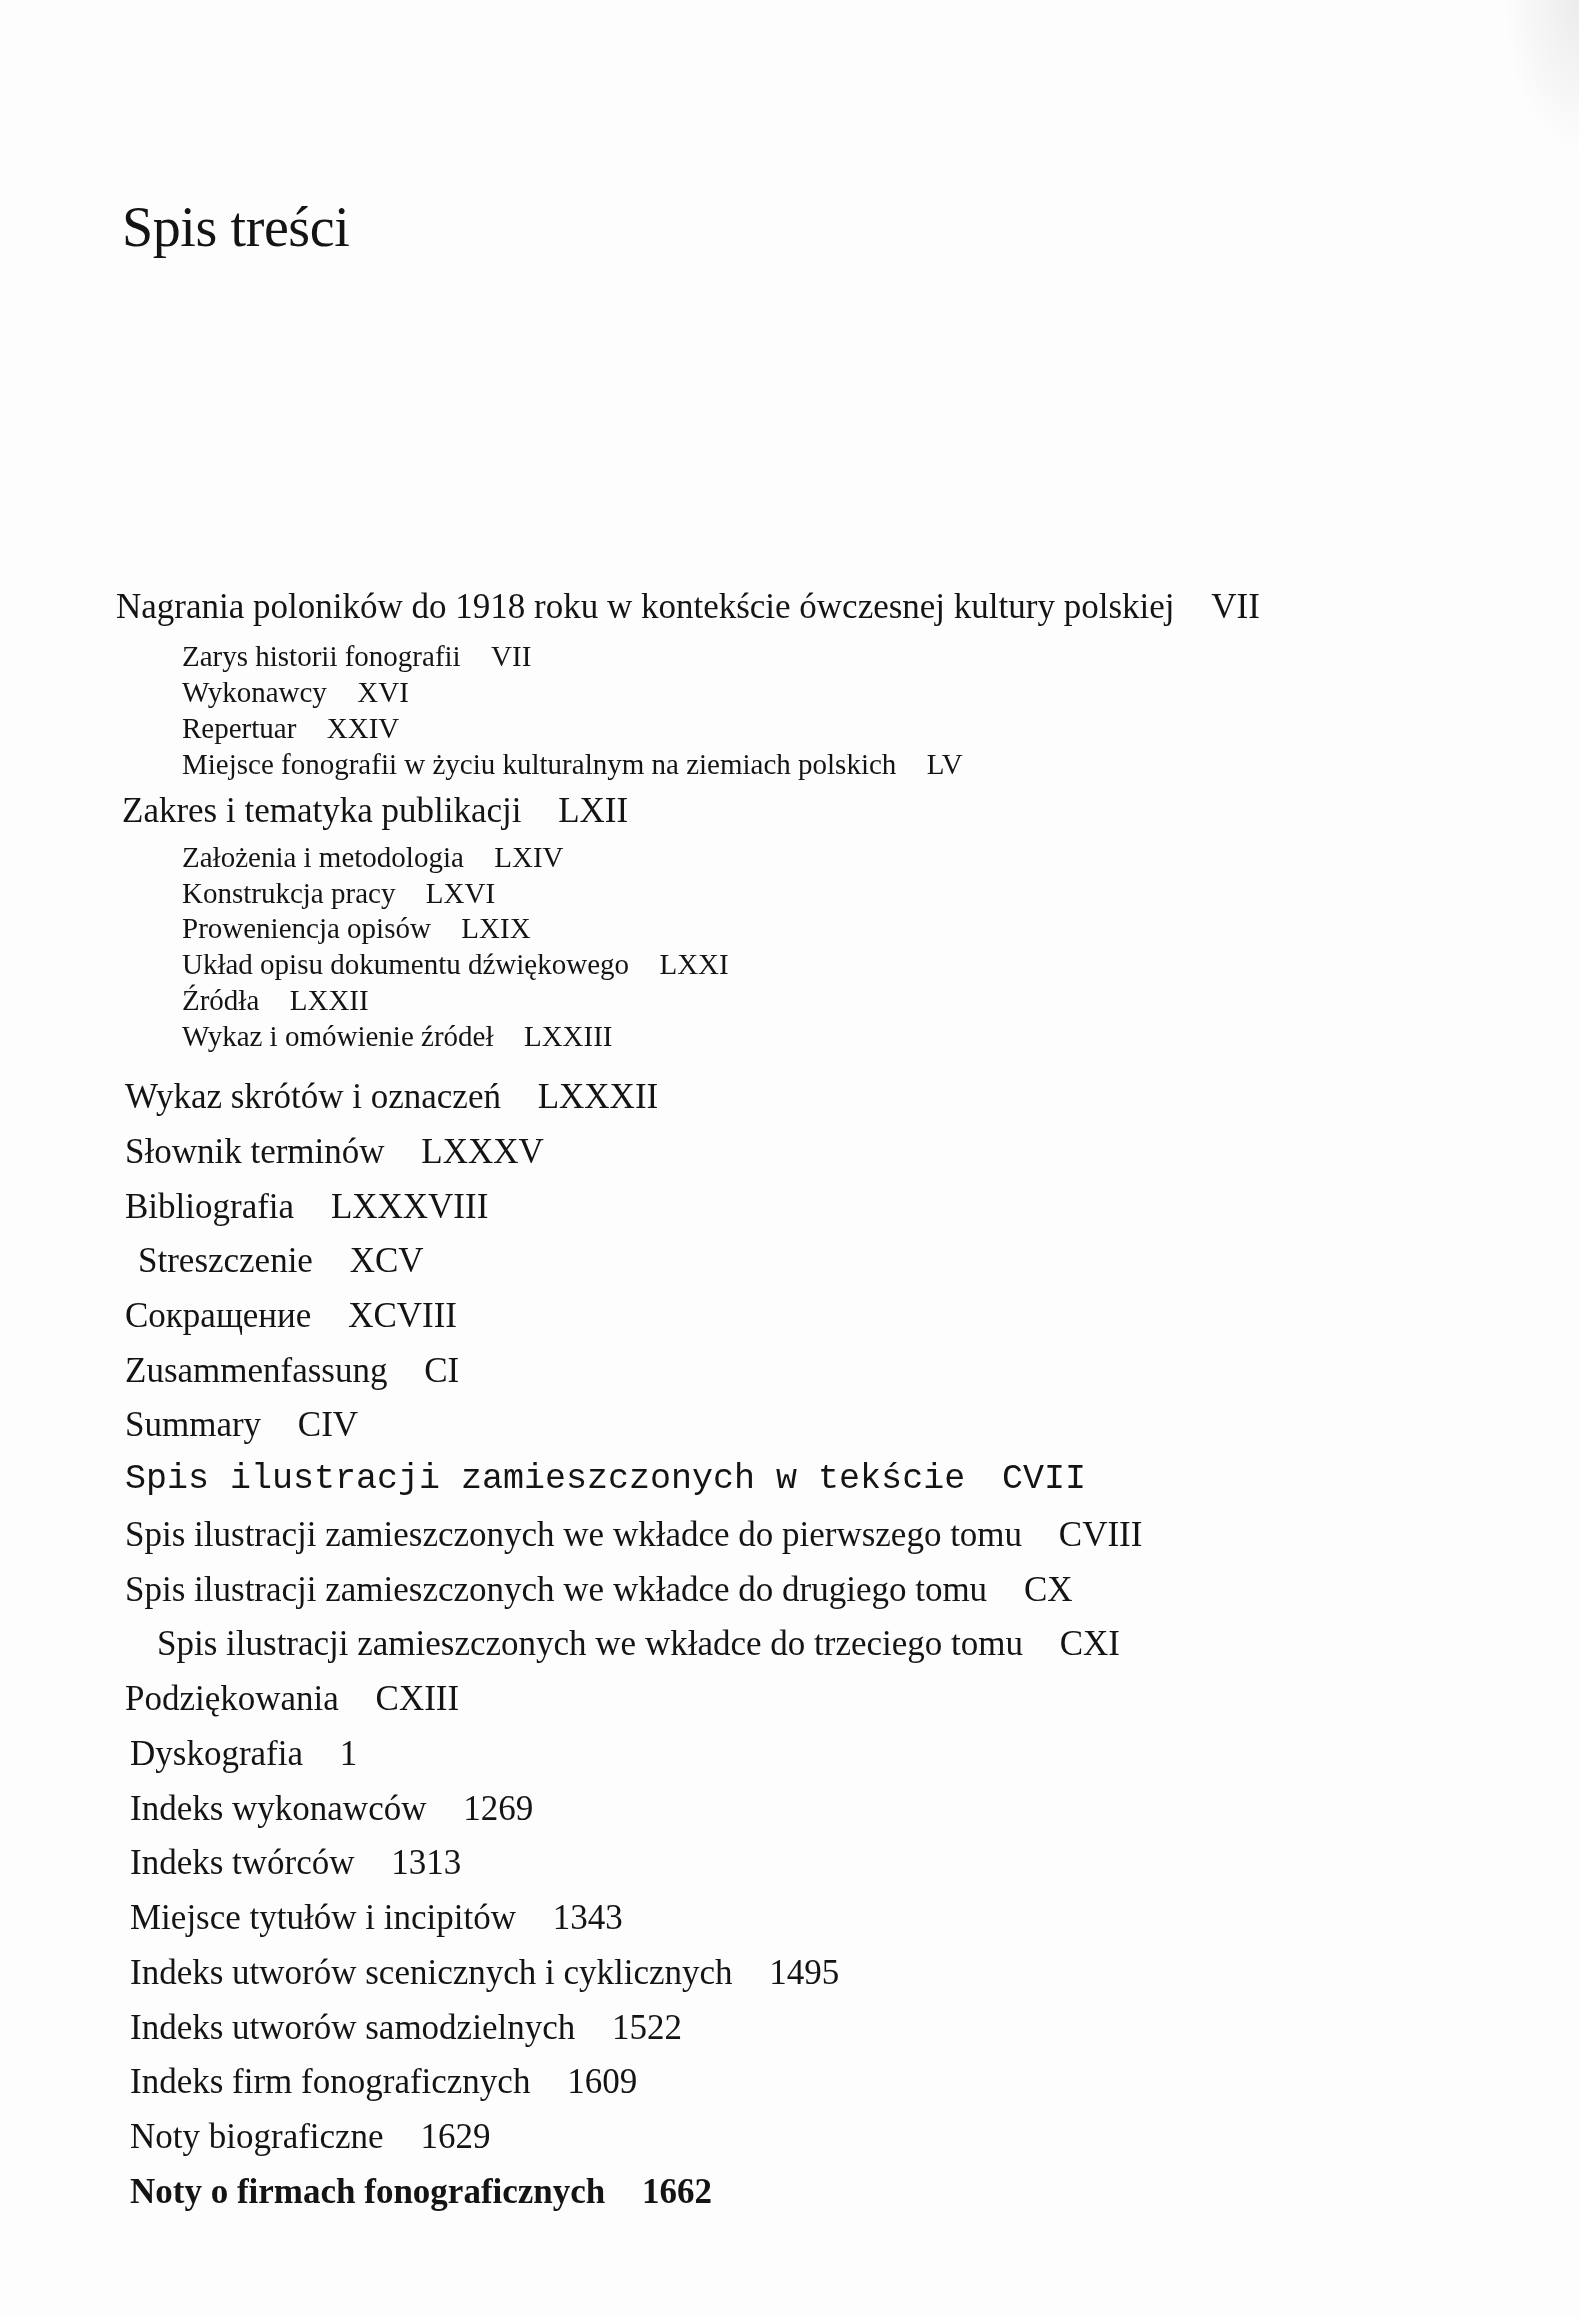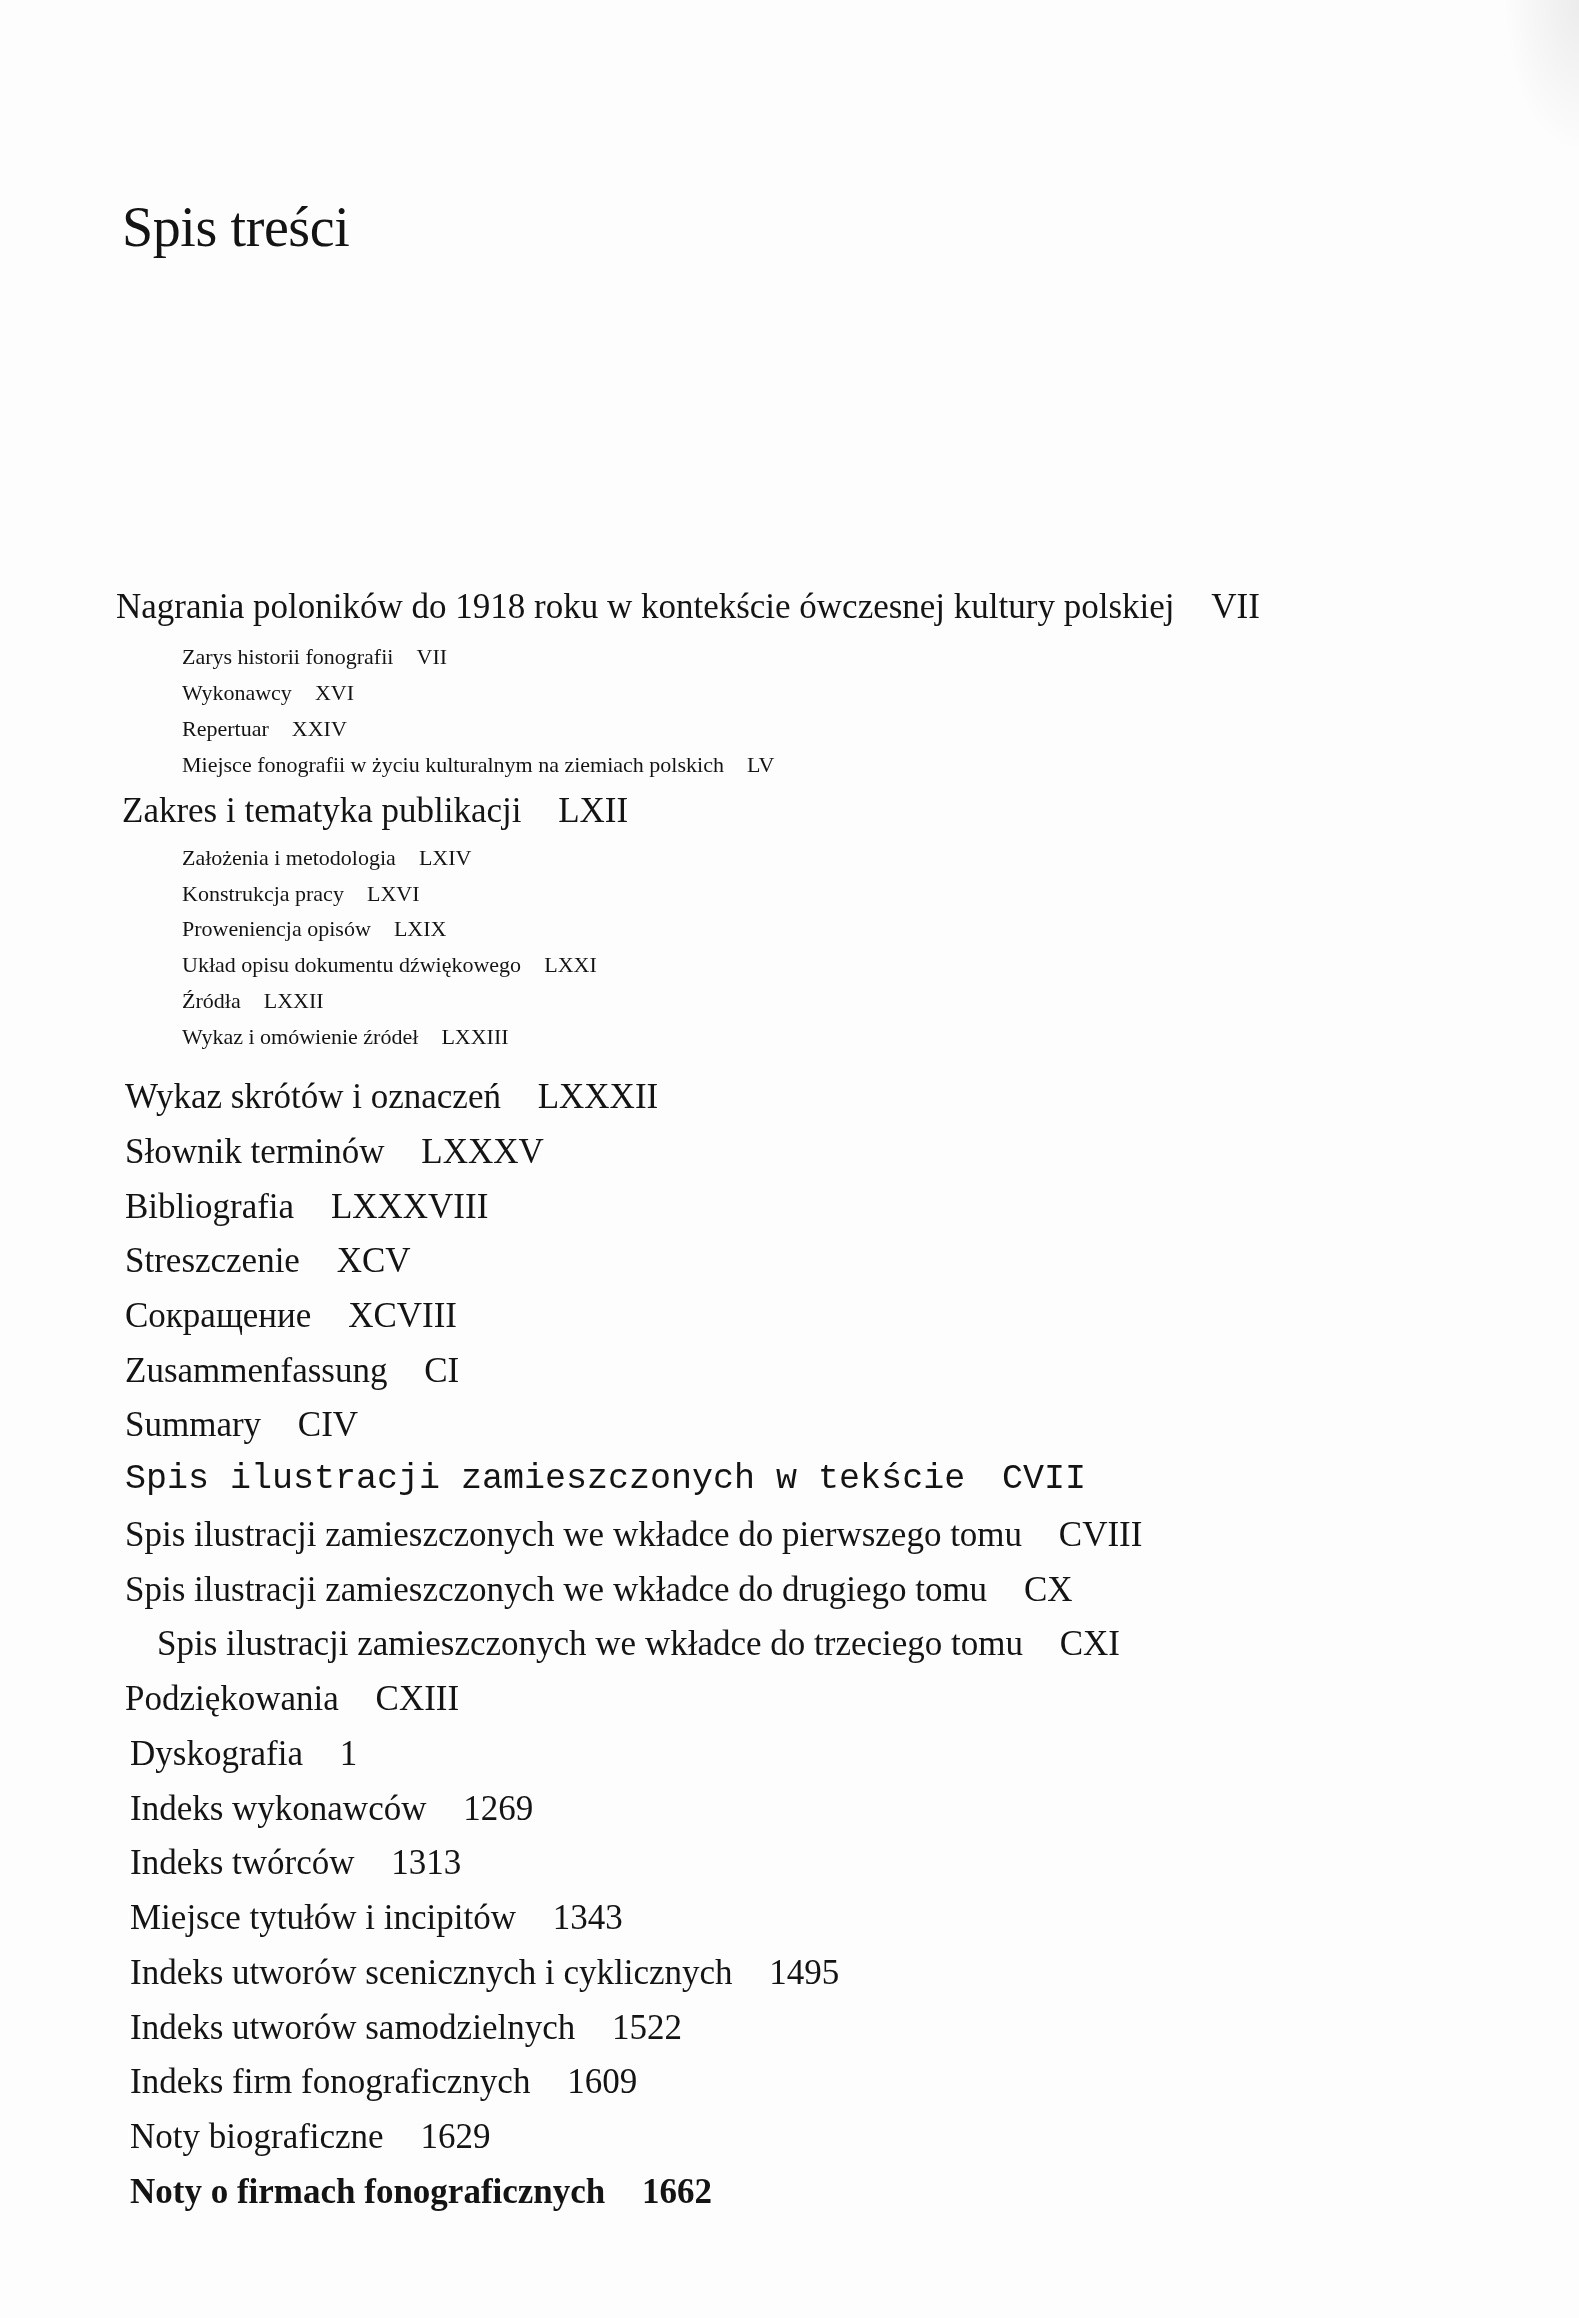--- a/index.html
+++ b/index.html
@@ -14,21 +14,21 @@
     position: absolute; right: 0; top: 0; width: 77px; height: 154px;
     background: radial-gradient(ellipse at 100% 0%, rgba(0,0,0,0.07), rgba(0,0,0,0) 70%);
   }
   .title {
     position: absolute; left: 122px; top: 193px;
     font-size: 56px; line-height: 68px; margin: 0; font-weight: normal;
     letter-spacing: -0.4px;
   }
   .entry { position: absolute; white-space: nowrap; }
   .main { font-size: 35px; line-height: 43px; }
-  .sub  { font-size: 22px; line-height: 31px; }
+  .sub  { font-size: 29px; line-height: 31px; }
   .num  { padding-left: 1.05em; }
   .entry .label { }
 </style>
 </head>
 <body>
 
 <div class="page">
   <div class="shade"></div>
 
   <h1 class="title">Spis treści</h1>
@@ -42,21 +42,21 @@
       <div class="entry main" style="top: 789px; left: 122px;"><span class="label">Zakres i tematyka publikacji</span><span class="num">LXII</span></div>
       <div class="entry sub" style="top: 842px; left: 182px;"><span class="label">Założenia i metodologia</span><span class="num">LXIV</span></div>
       <div class="entry sub" style="top: 878px; left: 182px;"><span class="label">Konstrukcja pracy</span><span class="num">LXVI</span></div>
       <div class="entry sub" style="top: 913px; left: 182px;"><span class="label">Proweniencja opisów</span><span class="num">LXIX</span></div>
       <div class="entry sub" style="top: 949px; left: 182px;"><span class="label">Układ opisu dokumentu dźwiękowego</span><span class="num">LXXI</span></div>
       <div class="entry sub" style="top: 985px; left: 182px;"><span class="label">Źródła</span><span class="num">LXXII</span></div>
       <div class="entry sub" style="top: 1021px; left: 182px;"><span class="label">Wykaz i omówienie źródeł</span><span class="num">LXXIII</span></div>
       <div class="entry main" style="top: 1075px; left: 125px;"><span class="label">Wykaz skrótów i oznaczeń</span><span class="num">LXXXII</span></div>
       <div class="entry main" style="top: 1130px; left: 125px;"><span class="label">Słownik terminów</span><span class="num">LXXXV</span></div>
       <div class="entry main" style="top: 1185px; left: 125px;"><span class="label">Bibliografia</span><span class="num">LXXXVIII</span></div>
-      <div class="entry main" style="top: 1239px; left: 125px; font-family: Liberation Serif, serif;"><span class="label">Streszczenie</span><span class="num">XCV</span></div>
+      <div class="entry main" style="top: 1239px; left: 138px; font-family: Liberation Serif, serif;"><span class="label">Streszczenie</span><span class="num">XCV</span></div>
       <div class="entry main" style="top: 1294px; left: 125px;"><span class="label">Сокращение</span><span class="num">XCVIII</span></div>
       <div class="entry main" style="top: 1349px; left: 125px;"><span class="label">Zusammenfassung</span><span class="num">CI</span></div>
       <div class="entry main" style="top: 1403px; left: 125px;"><span class="label">Summary</span><span class="num">CIV</span></div>
       <div class="entry main" style="top: 1458px; left: 125px; font-family: Liberation Mono, monospace;"><span class="label">Spis ilustracji zamieszczonych w tekście</span><span class="num">CVII</span></div>
       <div class="entry main" style="top: 1513px; left: 125px;"><span class="label">Spis ilustracji zamieszczonych we wkładce do pierwszego tomu</span><span class="num">CVIII</span></div>
       <div class="entry main" style="top: 1568px; left: 125px;"><span class="label">Spis ilustracji zamieszczonych we wkładce do drugiego tomu</span><span class="num">CX</span></div>
       <div class="entry main" style="top: 1622px; left: 125px; margin-left: 32px;"><span class="label">Spis ilustracji zamieszczonych we wkładce do trzeciego tomu</span><span class="num">CXI</span></div>
       <div class="entry main" style="top: 1677px; left: 125px;"><span class="label">Podziękowania</span><span class="num">CXIII</span></div>
       <div class="entry main" style="top: 1732px; left: 130px;"><span class="label">Dyskografia</span><span class="num">1</span></div>
       <div class="entry main" style="top: 1787px; left: 130px;"><span class="label">Indeks wykonawców</span><span class="num">1269</span></div>

